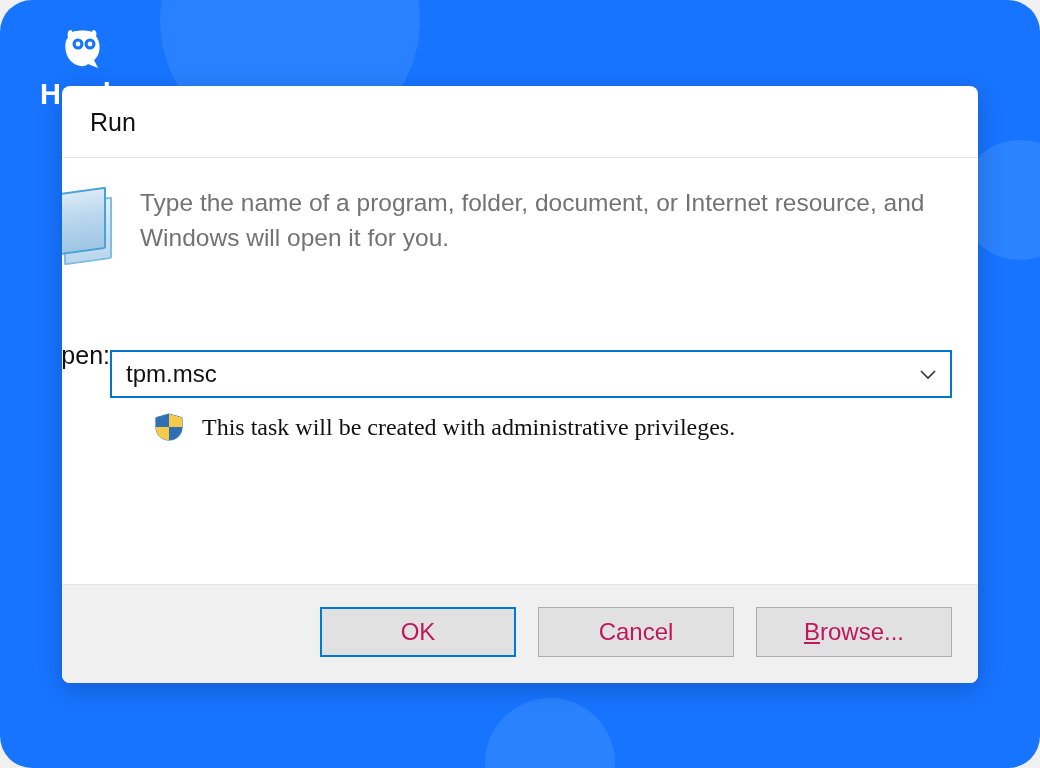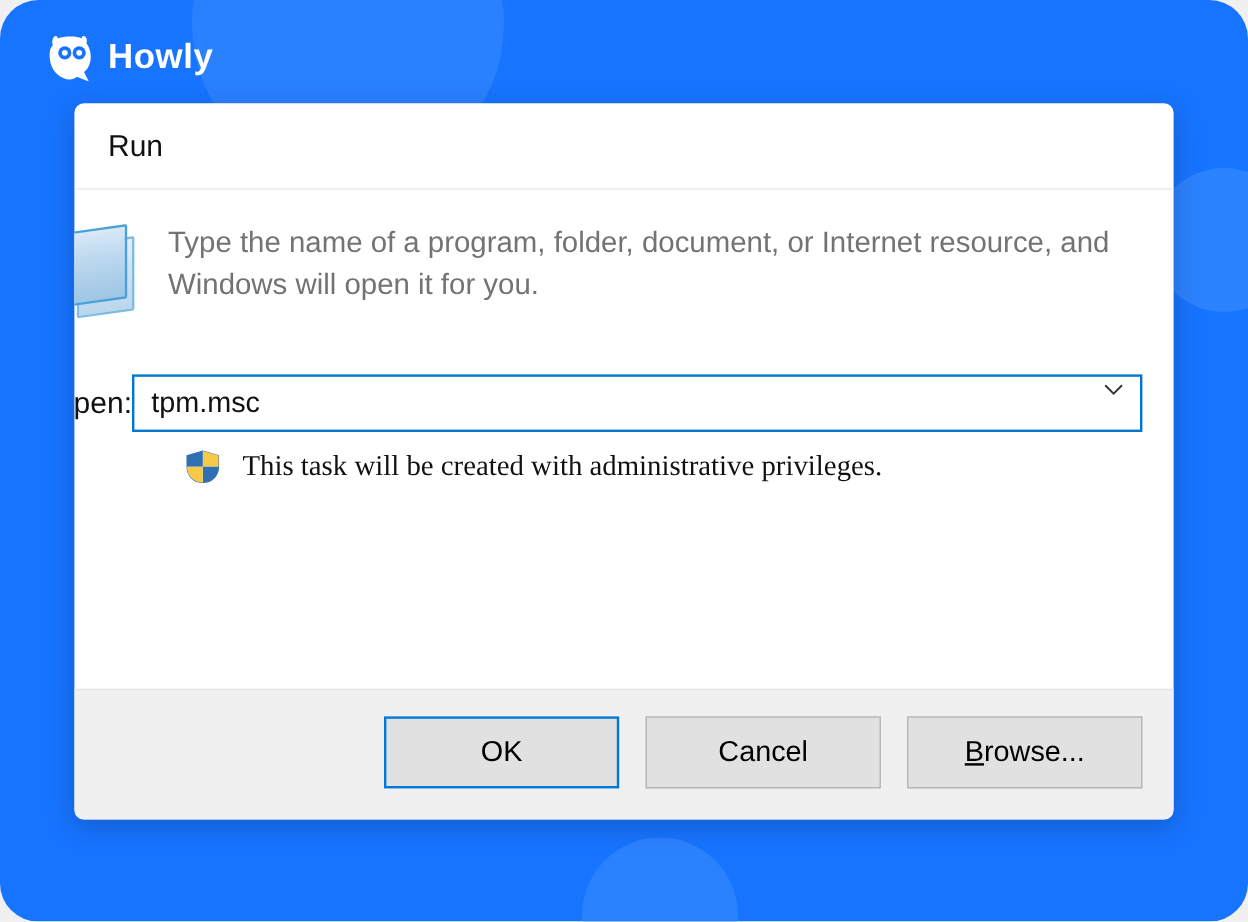--- a/index.html
+++ b/index.html
@@ -59,20 +59,21 @@
   
   .brand {
     position: absolute;
     top: 28px;
     left: 40px;
     display: flex;
     align-items: center;
     gap: 10px;
     color: #ffffff;
     z-index: 3;
+    flex-direction: column;
   }
   .brand svg { display: block; }
   .brand-name {
     font-size: 29px;
     font-weight: 700;
     letter-spacing: 0.5px;
   }
 
   
   .dialog {
@@ -144,25 +145,27 @@
     font-size: 25px;
     color: #111111;
     width: 60px;
     text-align: right;
     margin-left: -12px;
   }
 
   .open-input {
     flex: 1;
     display: flex;
+    align-items: center;
     height: 48px;
     border: 2px solid #0077cc;
     background: #ffffff;
     box-sizing: border-box;
     padding: 0 14px 0 14px;
+    margin-top: 38px;
   }
   .open-input input {
     flex: 1;
     border: none;
     outline: none;
     font-family: inherit;
     font-size: 24px;
     color: #111111;
     background: transparent;
     padding: 0;
@@ -198,27 +201,27 @@
     bottom: 0;
     background: #f0f0f0;
     border-top: 1px solid #e3e3e3;
     padding: 22px 26px 26px 26px;
     display: flex;
     justify-content: flex-end;
     gap: 22px;
   }
 
   .btn {
-    height: 60px;
+    height: 50px;
     min-width: 196px;
     background: #e1e1e1;
     border: 1px solid #adadad;
     font-family: inherit;
     font-size: 24px;
-    color: #000000;
+    color: #be185d;
     display: flex;
     align-items: center;
     justify-content: center;
     box-sizing: border-box;
   }
   .btn.default {
     border: 2.5px solid #0078d7;
   }
   .underline-first::first-letter { text-decoration: underline; }
 

